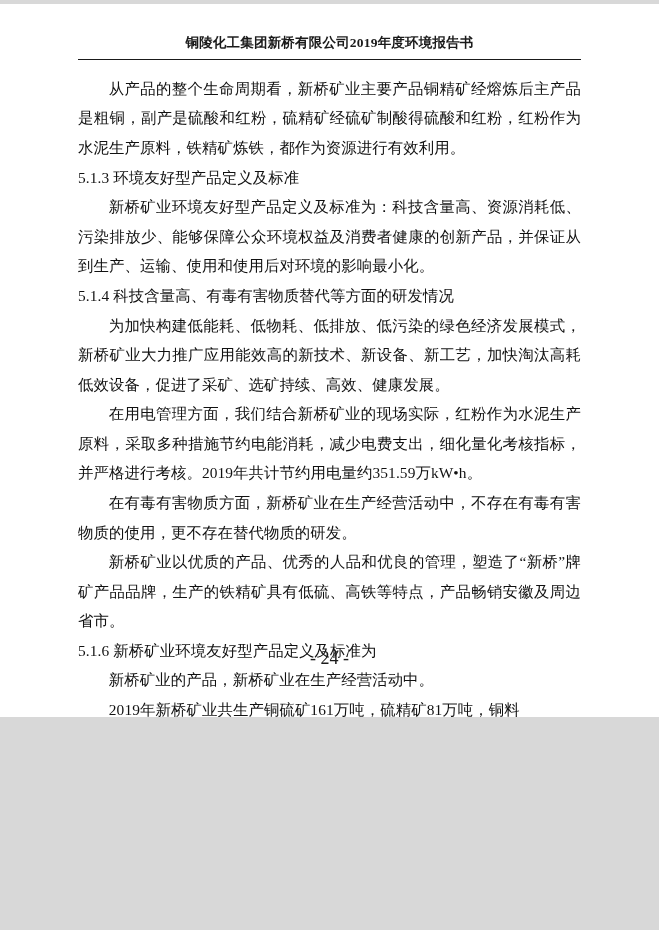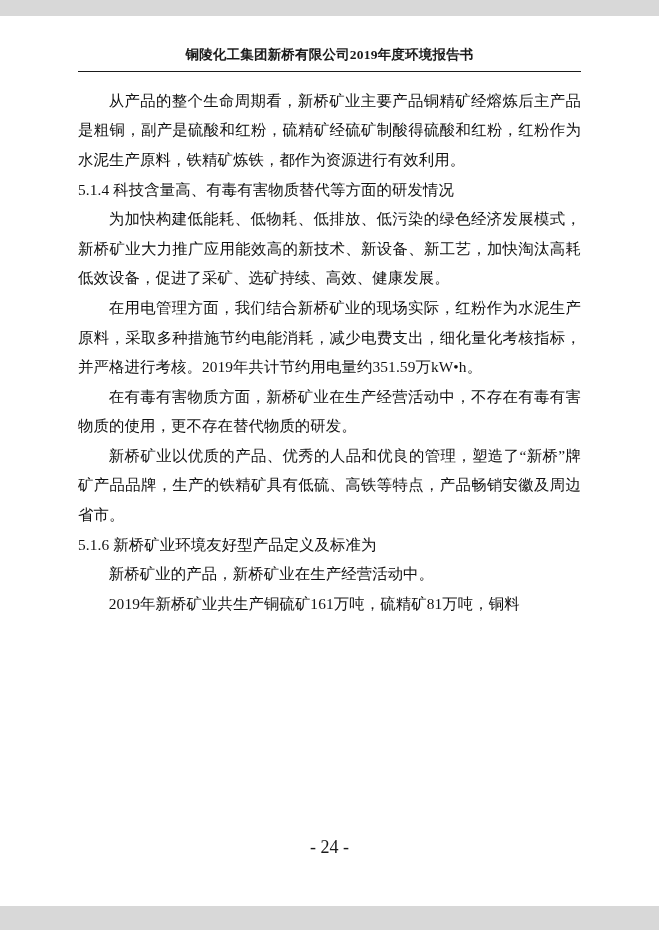--- a/index.html
+++ b/index.html
@@ -5,26 +5,26 @@
   html, body {
     margin: 0;
     padding: 0;
     background: #d8d8d8;
   }
   body {
     font-family: "Liberation Serif", "DejaVu Serif", serif;
   }
   .page {
     width: 659px;
-    height: 890px;
+    height: 713px;
     background: #ffffff;
     position: relative;
     box-sizing: border-box;
     overflow: hidden;
-    margin: 16px auto;
+    margin: 4px auto;
   }
   .page-inner {
     position: absolute;
     left: 78px;
     right: 78px;
     top: 30px;
     bottom: 28px;
   }
   .header {
     text-align: center;
@@ -66,20 +66,22 @@
 <body>
 
 <div class="page">
   <div class="page-inner">
 
     <div class="header">铜陵化工集团新桥有限公司2019年度环境报告书</div>
     <div class="header-rule"></div>
 
     <div class="body-text">
       <p class="indent">从产品的整个生命周期看，新桥矿业主要产品铜精矿经熔炼后主产品是粗铜，副产是硫酸和红粉，硫精矿经硫矿制酸得硫酸和红粉，红粉作为水泥生产原料，铁精矿炼铁，都作为资源进行有效利用。</p>
+      <p class="">5.1.3 环境友好型产品定义及标准</p>
+      <p class="indent">新桥矿业环境友好型产品定义及标准为：科技含量高、资源消耗低、污染排放少、能够保障公众环境权益及消费者健康的创新产品，并保证从到生产、运输、使用和使用后对环境的影响最小化。</p>
       <p class="">5.1.4 科技含量高、有毒有害物质替代等方面的研发情况</p>
       <p class="indent">为加快构建低能耗、低物耗、低排放、低污染的绿色经济发展模式，新桥矿业大力推广应用能效高的新技术、新设备、新工艺，加快淘汰高耗低效设备，促进了采矿、选矿持续、高效、健康发展。</p>
       <p class="indent">在用电管理方面，我们结合新桥矿业的现场实际，红粉作为水泥生产原料，采取多种措施节约电能消耗，减少电费支出，细化量化考核指标，并严格进行考核。2019年共计节约用电量约351.59万kW•h。</p>
       <p class="indent">在有毒有害物质方面，新桥矿业在生产经营活动中，不存在有毒有害物质的使用，更不存在替代物质的研发。</p>
       <p class="indent">新桥矿业以优质的产品、优秀的人品和优良的管理，塑造了“新桥”牌矿产品品牌，生产的铁精矿具有低硫、高铁等特点，产品畅销安徽及周边省市。</p>
       <p class="">5.1.6 新桥矿业环境友好型产品定义及标准为</p>
       <p class="indent">新桥矿业的产品，新桥矿业在生产经营活动中。</p>
       <p class="indent">2019年新桥矿业共生产铜硫矿161万吨，硫精矿81万吨，铜料</p>
     </div>
 

